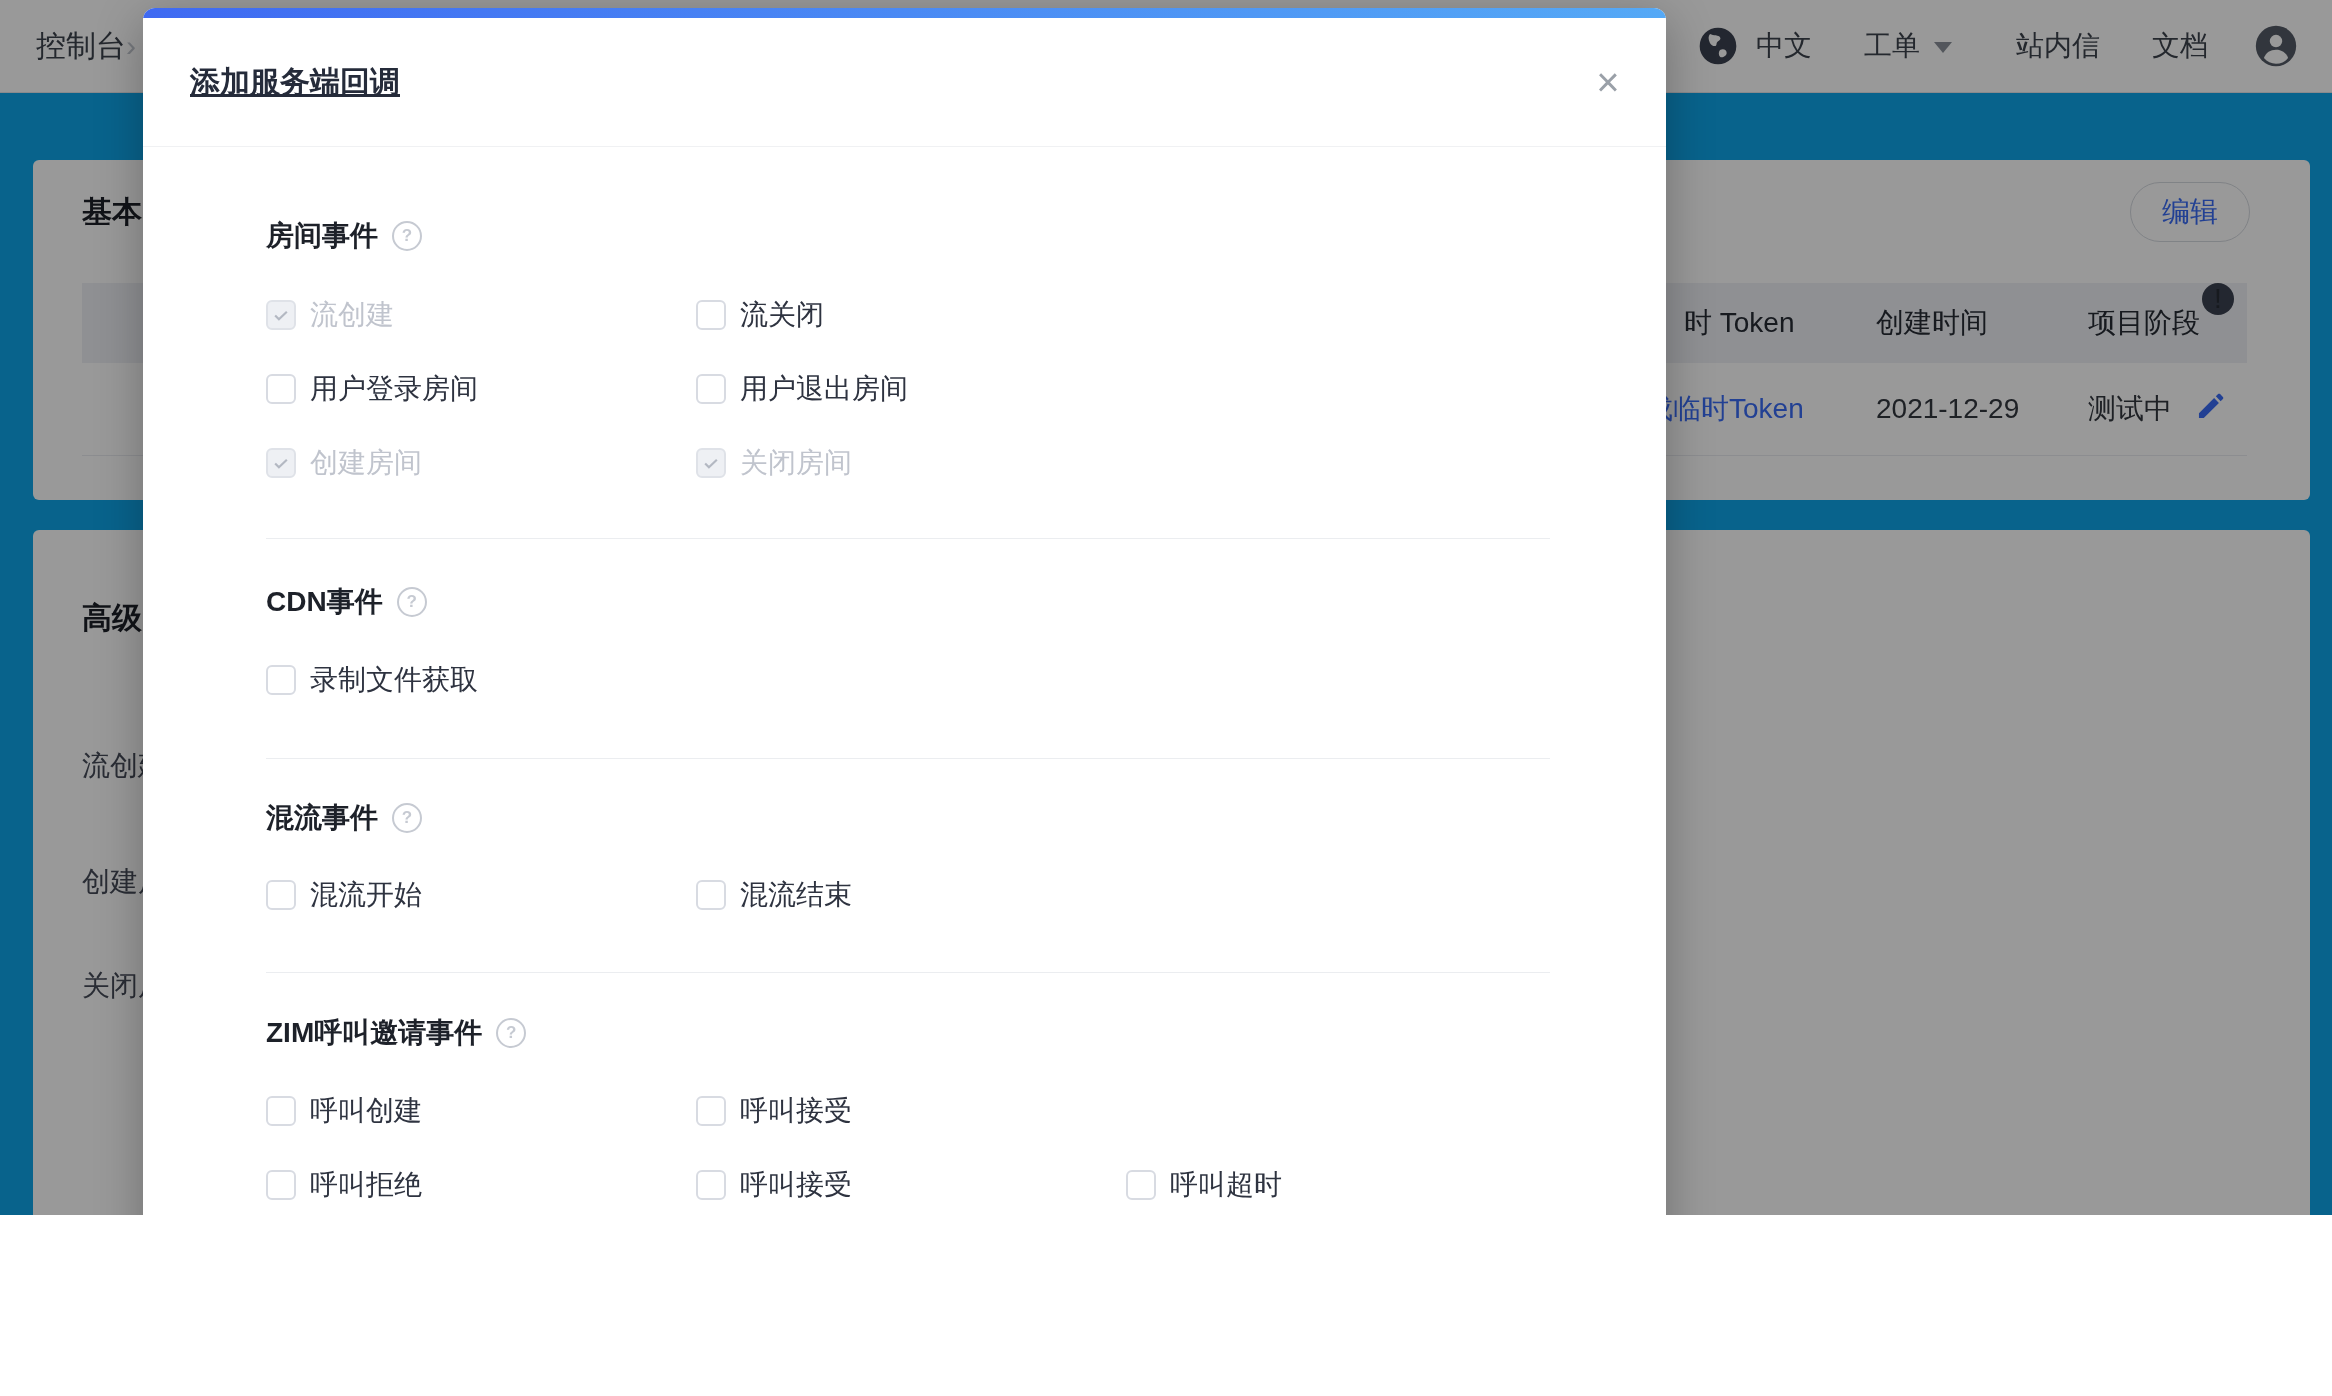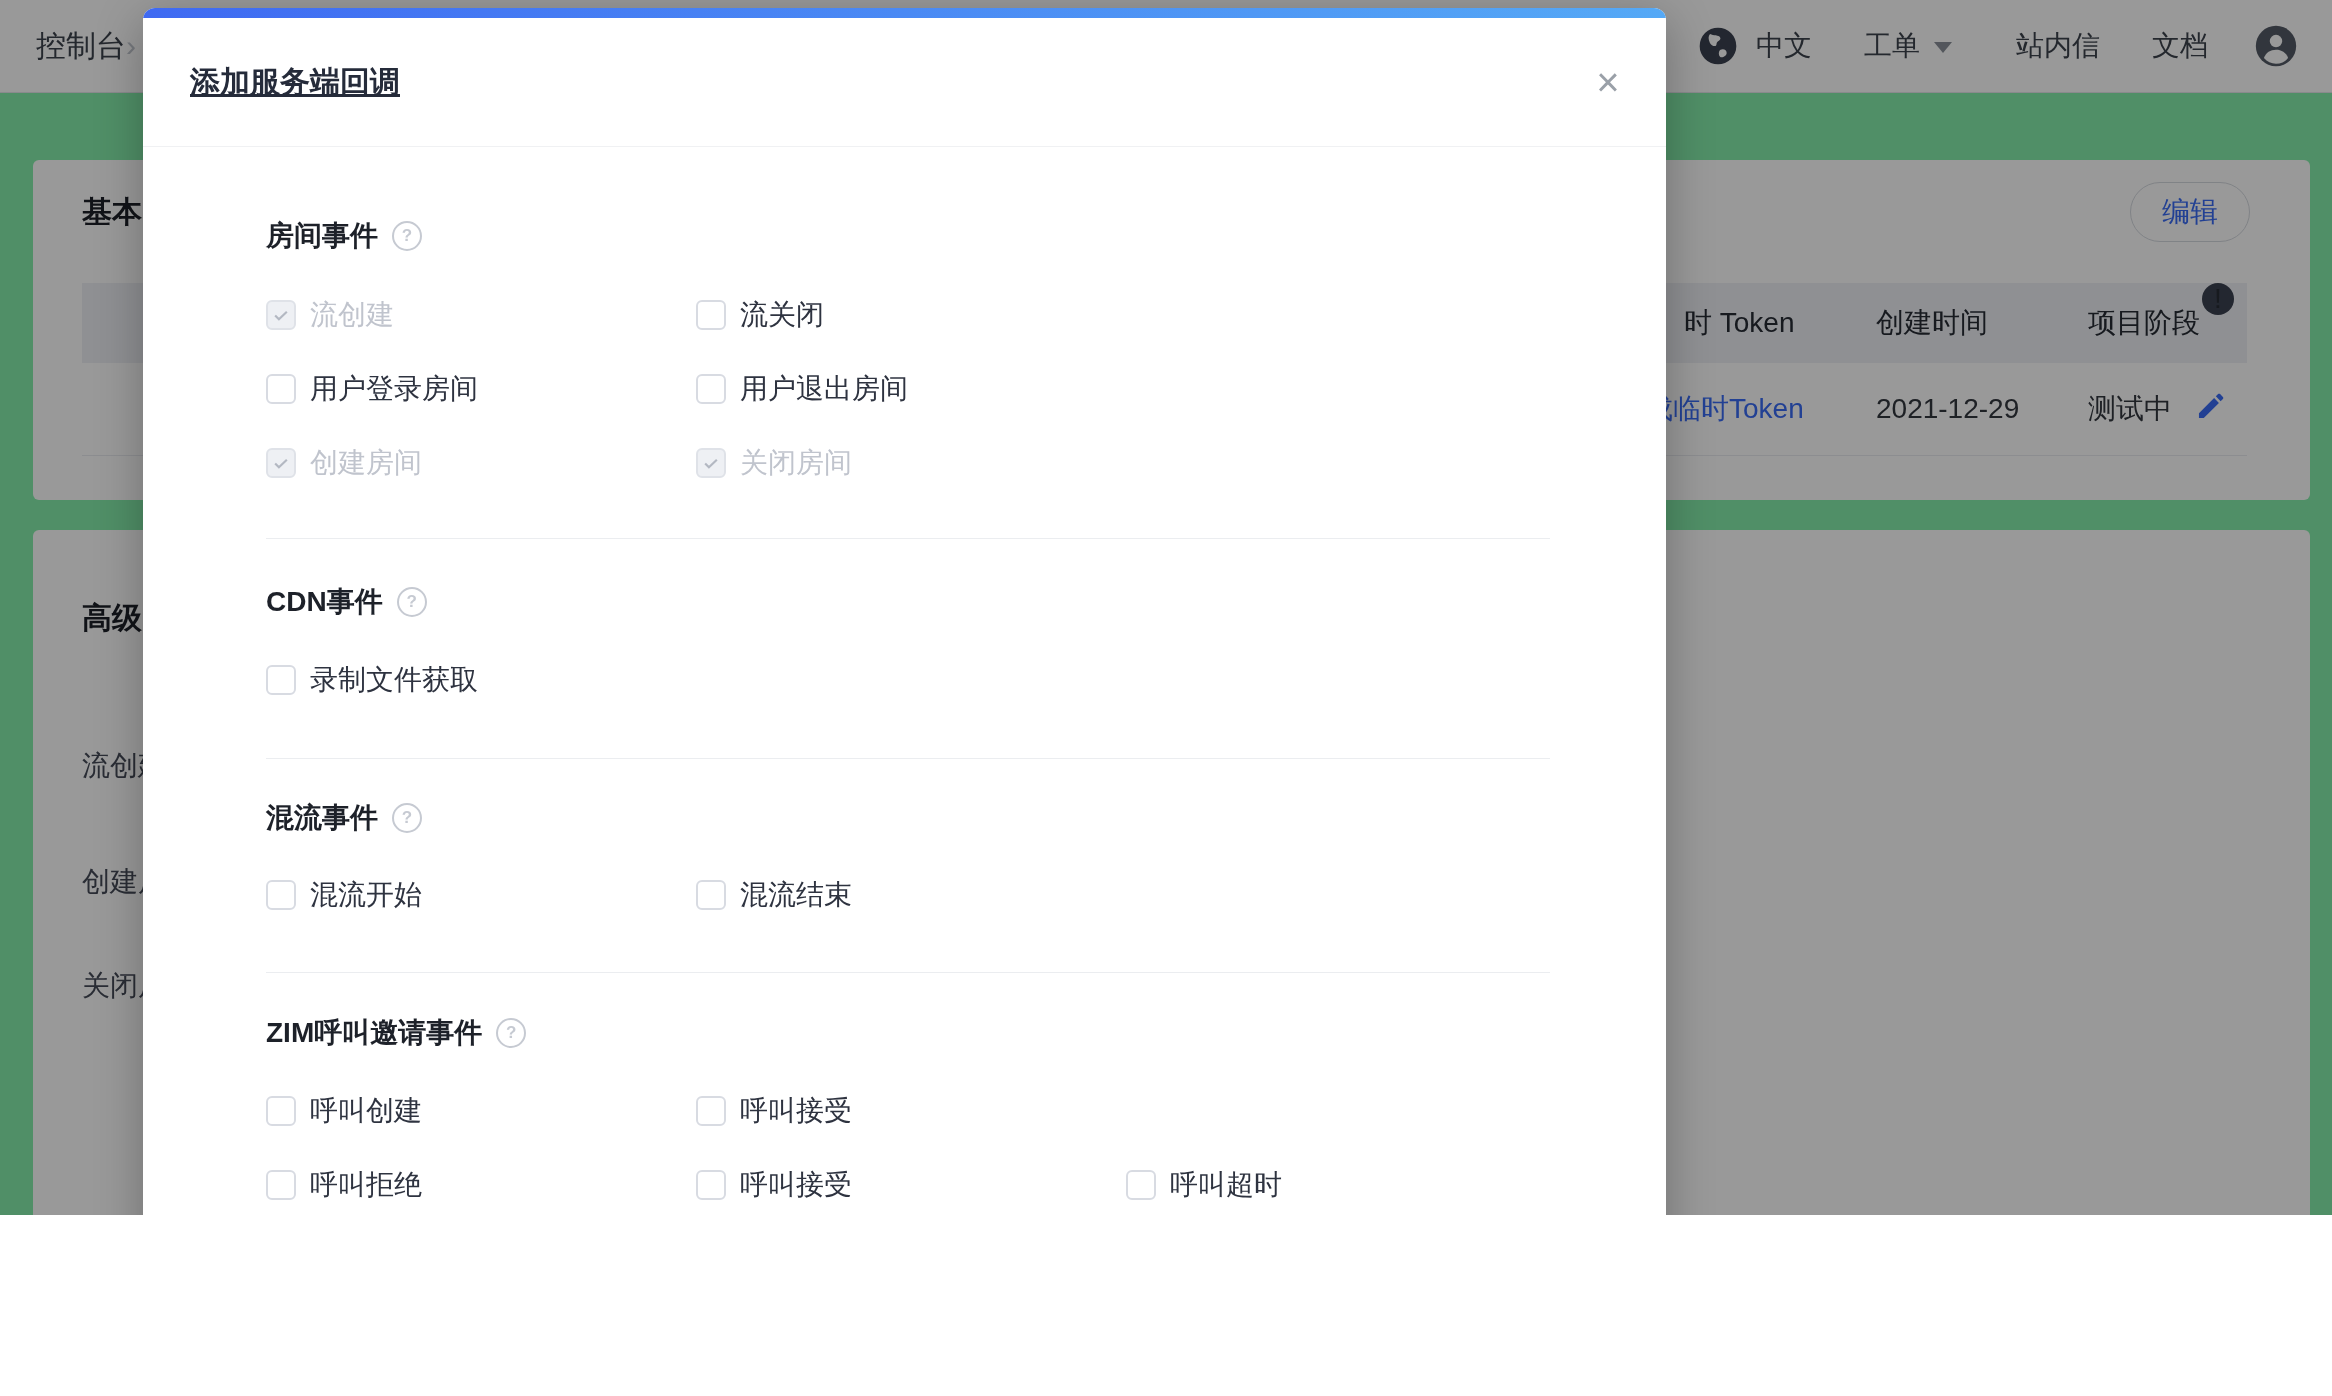--- a/index.html
+++ b/index.html
@@ -1,17 +1,17 @@
 <!DOCTYPE html>
 <html><head>
 <meta charset="utf-8">
 <style>
   html,body{margin:0;padding:0;}
   body{font-family:"Liberation Sans","DejaVu Sans",sans-serif;}
-  #stage{position:relative;width:2332px;height:1215px;overflow:hidden;background:#86efac;}
+  #stage{position:relative;width:2332px;height:1215px;overflow:hidden;background:#0ea5e9;}
 
   
   .topnav{position:absolute;left:0;top:0;width:2332px;height:92px;background:#ffffff;border-bottom:1px solid #e5e7eb;z-index:1;}
   .topnav .console{position:absolute;left:36px;top:0;height:92px;line-height:92px;font-size:30px;color:#3d434d;}
   .crumb-sep{position:absolute;left:126px;top:0;height:92px;line-height:92px;font-size:30px;color:#c4c8d0;}
   .nav-item{position:absolute;top:0;height:92px;line-height:92px;font-size:28px;color:#3d434d;}
   .globe{position:absolute;left:1698px;top:26px;width:40px;height:40px;}
   .caret{position:absolute;left:1934px;top:42px;width:0;height:0;border-left:9px solid transparent;border-right:9px solid transparent;border-top:11px solid #8a9099;}
   .avatar{position:absolute;left:2254px;top:24px;width:44px;height:44px;}
 

